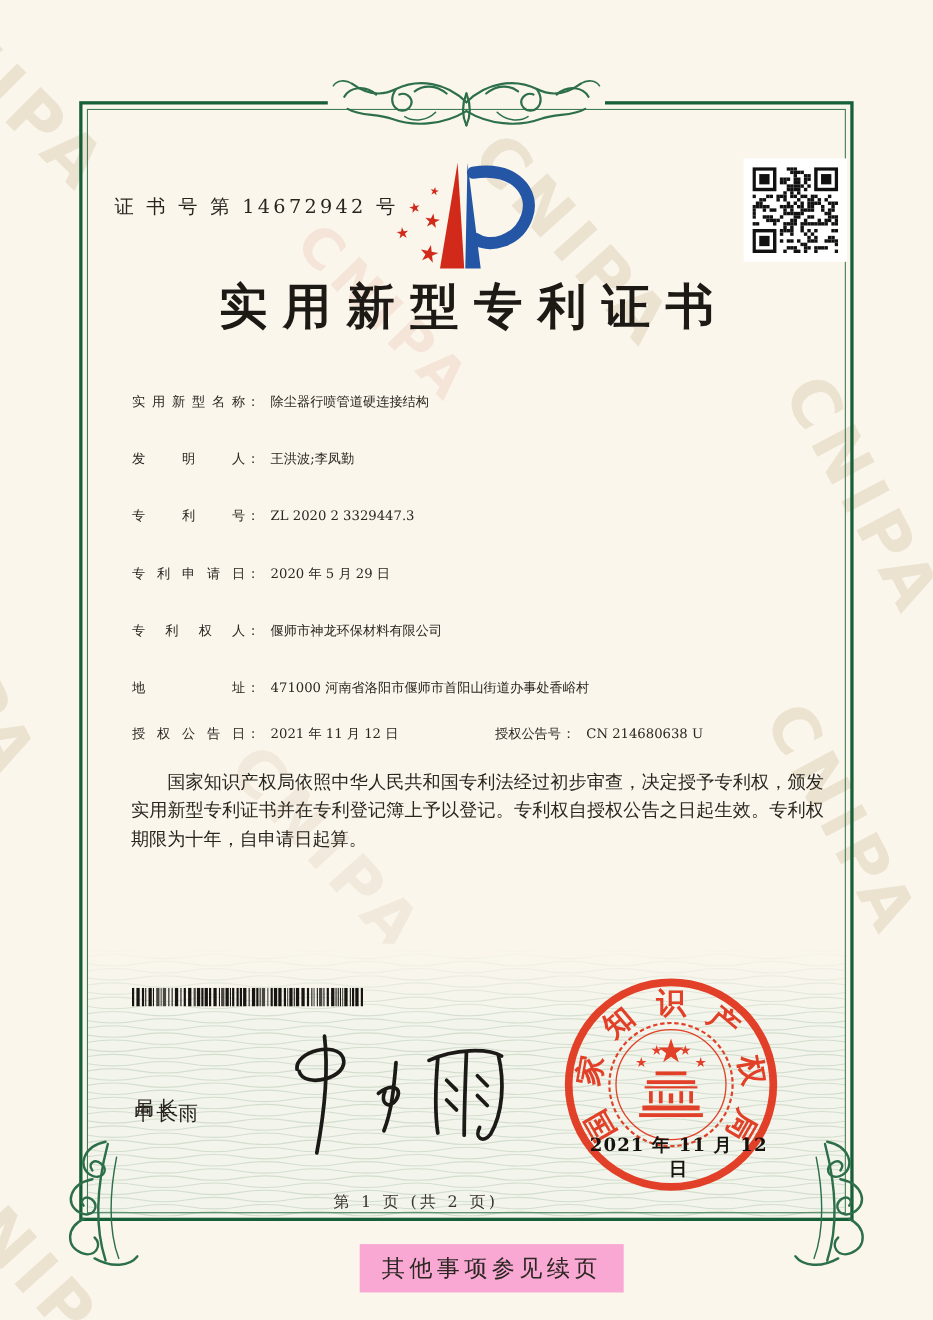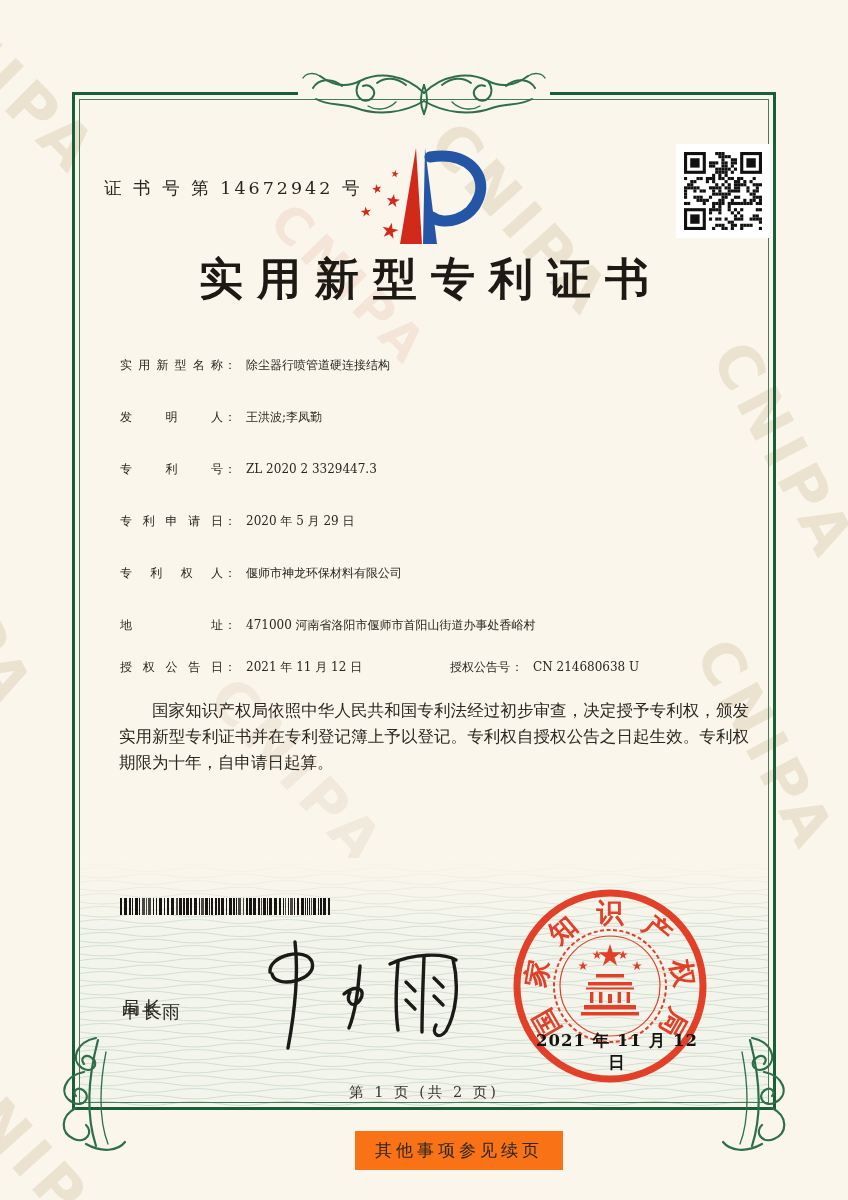--- a/index.html
+++ b/index.html
@@ -36,24 +36,24 @@
   .paras{position:absolute;left:119px;top:698px;width:630px;z-index:4;
     font-size:16.5px;line-height:25.8px;text-align:justify;color:#2a2620;}
   .paras p{margin:0;text-indent:2em;}
   .barcode{position:absolute;left:120px;top:898px;z-index:4;}
   .sig-title{position:absolute;left:122px;top:996px;font-size:18px;letter-spacing:4px;z-index:4;font-family:Liberation Serif, serif;}
   .sig-name{position:absolute;left:122px;top:1000px;font-size:18px;letter-spacing:2px;z-index:4;}
   .signature{position:absolute;left:248px;top:934px;z-index:4;}
   .seal{position:absolute;left:510px;top:886px;z-index:5;opacity:.93;}
   .seal-date{position:absolute;left:528px;top:1030px;width:178px;text-align:center;z-index:6;
     font-size:16.5px;letter-spacing:1px;color:#16120e;font-weight:bold;}
-  .pagefoot{position:absolute;left:0;top:1083px;width:848px;text-align:center;z-index:4;
+  .pagefoot{position:absolute;left:0;top:1083px;width:756px;text-align:center;z-index:4;
     font-size:14.5px;letter-spacing:3px;color:#3a352e;}
-  .contbox{position:absolute;left:327px;top:1131px;background:#f97316;padding:8px 20px;z-index:4;
-    font-size:17px;letter-spacing:4px;color:#2a2620;margin-left:28px;}
+  .contbox{position:absolute;left:327px;top:1131px;background:#f9a8d4;padding:8px 20px;z-index:4;
+    font-size:21px;letter-spacing:4px;color:#2a2620;}
 </style>
 </head>
 <body>
 
 <div class="wm" style="left:-58px;top:-34px;font-size:62px;transform:rotate(45deg);">CNIPA</div>
 <div class="wm" style="left:468px;top:108px;font-size:60px;transform:rotate(48deg);">CNIPA</div>
 <div class="wm pink" style="left:300px;top:192px;font-size:50px;transform:rotate(46deg);">CNIPA</div>
 <div class="wm" style="left:760px;top:330px;font-size:60px;transform:rotate(62deg);">CNIPA</div>
 <div class="wm" style="left:-62px;top:478px;font-size:60px;transform:rotate(62deg);">CNIPA</div>
 <div class="wm light" style="left:246px;top:664px;font-size:58px;transform:rotate(48deg);">CNIPA</div>

